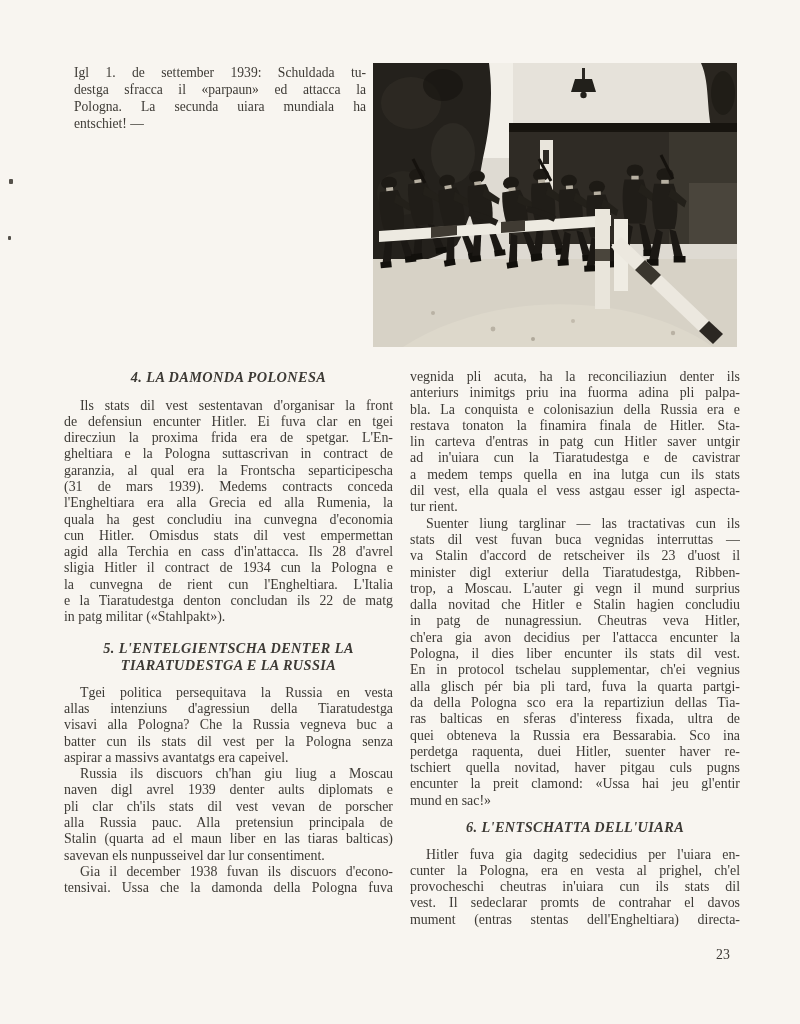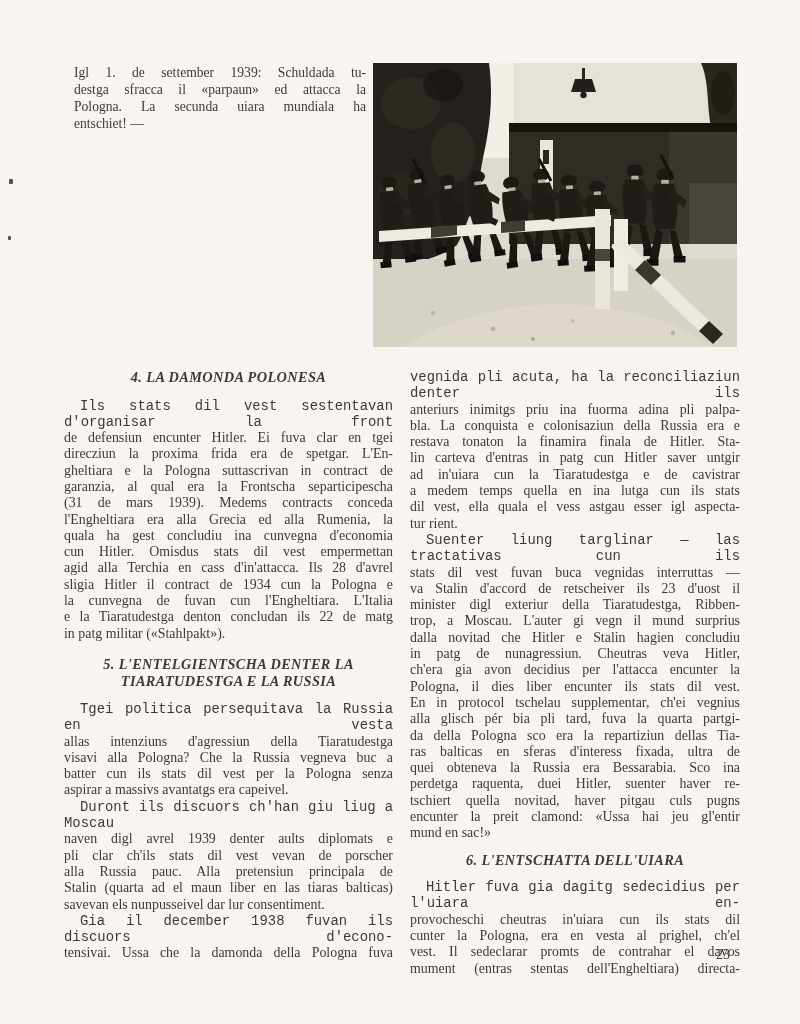--- a/index.html
+++ b/index.html
@@ -34,21 +34,21 @@
     position:absolute;left:64px;top:369px;width:676px;
     display:flex;gap:17px;
     font-size:13.9px;line-height:16.3px;
   }
   .col{width:329px;}
   .col.right{width:330px;}
 
   .line{text-align:justify;text-align-last:justify;}
   .last-line{text-align-last:left;}
   .cont-after .last-line{text-align-last:justify;}
-  .para .line:first-child{text-indent:1.15em;font-family:Liberation Mono, monospace;}
+  .para .line:first-child{text-indent:1.15em;}
   .para.continuation .line:first-child{text-indent:0;}
 
   .heading{
     font-style:italic;
     font-size:14.3px;line-height:17.5px;
     letter-spacing:0.4px;
     margin:0 0 11px 0;
   }
   .heading .line{text-align:center;text-align-last:center;text-indent:0;}
   .heading.h5{margin:14px 0 10px 0;}
@@ -169,37 +169,37 @@
           <div class="line">de defensiun encunter Hitler. Ei fuva clar en tgei</div>
           <div class="line">direcziun la proxima frida era de spetgar. L'En-</div>
           <div class="line">gheltiara e la Pologna suttascrivan in contract de</div>
           <div class="line">garanzia, al qual era la Frontscha separticipescha</div>
           <div class="line">(31 de mars 1939). Medems contracts conceda</div>
           <div class="line">l'Engheltiara era alla Grecia ed alla Rumenia, la</div>
           <div class="line">quala ha gest concludiu ina cunvegna d'economia</div>
           <div class="line">cun Hitler. Omisdus stats dil vest empermettan</div>
           <div class="line">agid alla Terchia en cass d'in'attacca. Ils 28 d'avrel</div>
           <div class="line">sligia Hitler il contract de 1934 cun la Pologna e</div>
-          <div class="line">la cunvegna de fuvan cun l'Engheltiara. L'Italia</div>
+          <div class="line">la cunvegna de rient cun l'Engheltiara. L'Italia</div>
           <div class="line">e la Tiaratudestga denton concludan ils 22 de matg</div>
           <div class="line last-line">in patg militar («Stahlpakt»).</div>
         </div>
       <h3 class="heading h5">
           <div class="line">5. L'ENTELGIENTSCHA DENTER LA</div>
           <div class="line last-line">TIARATUDESTGA E LA RUSSIA</div>
         </h3>
       <div class="para">
           <div class="line">Tgei politica persequitava la Russia en vesta</div>
           <div class="line">allas intenziuns d'agressiun della Tiaratudestga</div>
           <div class="line">visavi alla Pologna? Che la Russia vegneva buc a</div>
           <div class="line">batter cun ils stats dil vest per la Pologna senza</div>
           <div class="line last-line">aspirar a massivs avantatgs era capeivel.</div>
         </div>
       <div class="para">
-          <div class="line">Duront ils discuors ch'han giu liug a Moscau</div>
+          <div class="line">Russia ils discuors ch'han giu liug a Moscau</div>
           <div class="line">naven digl avrel 1939 denter aults diplomats e</div>
           <div class="line">pli clar ch'ils stats dil vest vevan de porscher</div>
           <div class="line">alla Russia pauc. Alla pretensiun principala de</div>
           <div class="line">Stalin (quarta ad el maun liber en las tiaras balticas)</div>
           <div class="line last-line">savevan els nunpusseivel dar lur consentiment.</div>
         </div>
       <div class="para cont-after">
           <div class="line">Gia il december 1938 fuvan ils discuors d'econo-</div>
           <div class="line last-line">tensivai. Ussa che la damonda della Pologna fuva</div>
         </div>
@@ -235,22 +235,22 @@
           <div class="line">perdetga raquenta, duei Hitler, suenter haver re-</div>
           <div class="line">tschiert quella novitad, haver pitgau culs pugns</div>
           <div class="line">encunter la preit clamond: «Ussa hai jeu gl'entir</div>
           <div class="line last-line">mund en sac!»</div>
         </div>
       <h3 class="heading h6">
           <div class="line last-line">6. L'ENTSCHATTA DELL'UIARA</div>
         </h3>
       <div class="para cont-after">
           <div class="line">Hitler fuva gia dagitg sedecidius per l'uiara en-</div>
+          <div class="line">cunter la Pologna, era en vesta al prighel, ch'el</div>
           <div class="line">provocheschi cheutras in'uiara cun ils stats dil</div>
-          <div class="line">cunter la Pologna, era en vesta al prighel, ch'el</div>
           <div class="line">vest. Il sedeclarar promts de contrahar el davos</div>
           <div class="line last-line">mument (entras stentas dell'Engheltiara) directa-</div>
         </div>
     </div>
 
   </div>
 
   <div class="page-number">23</div>
 
 </div>

